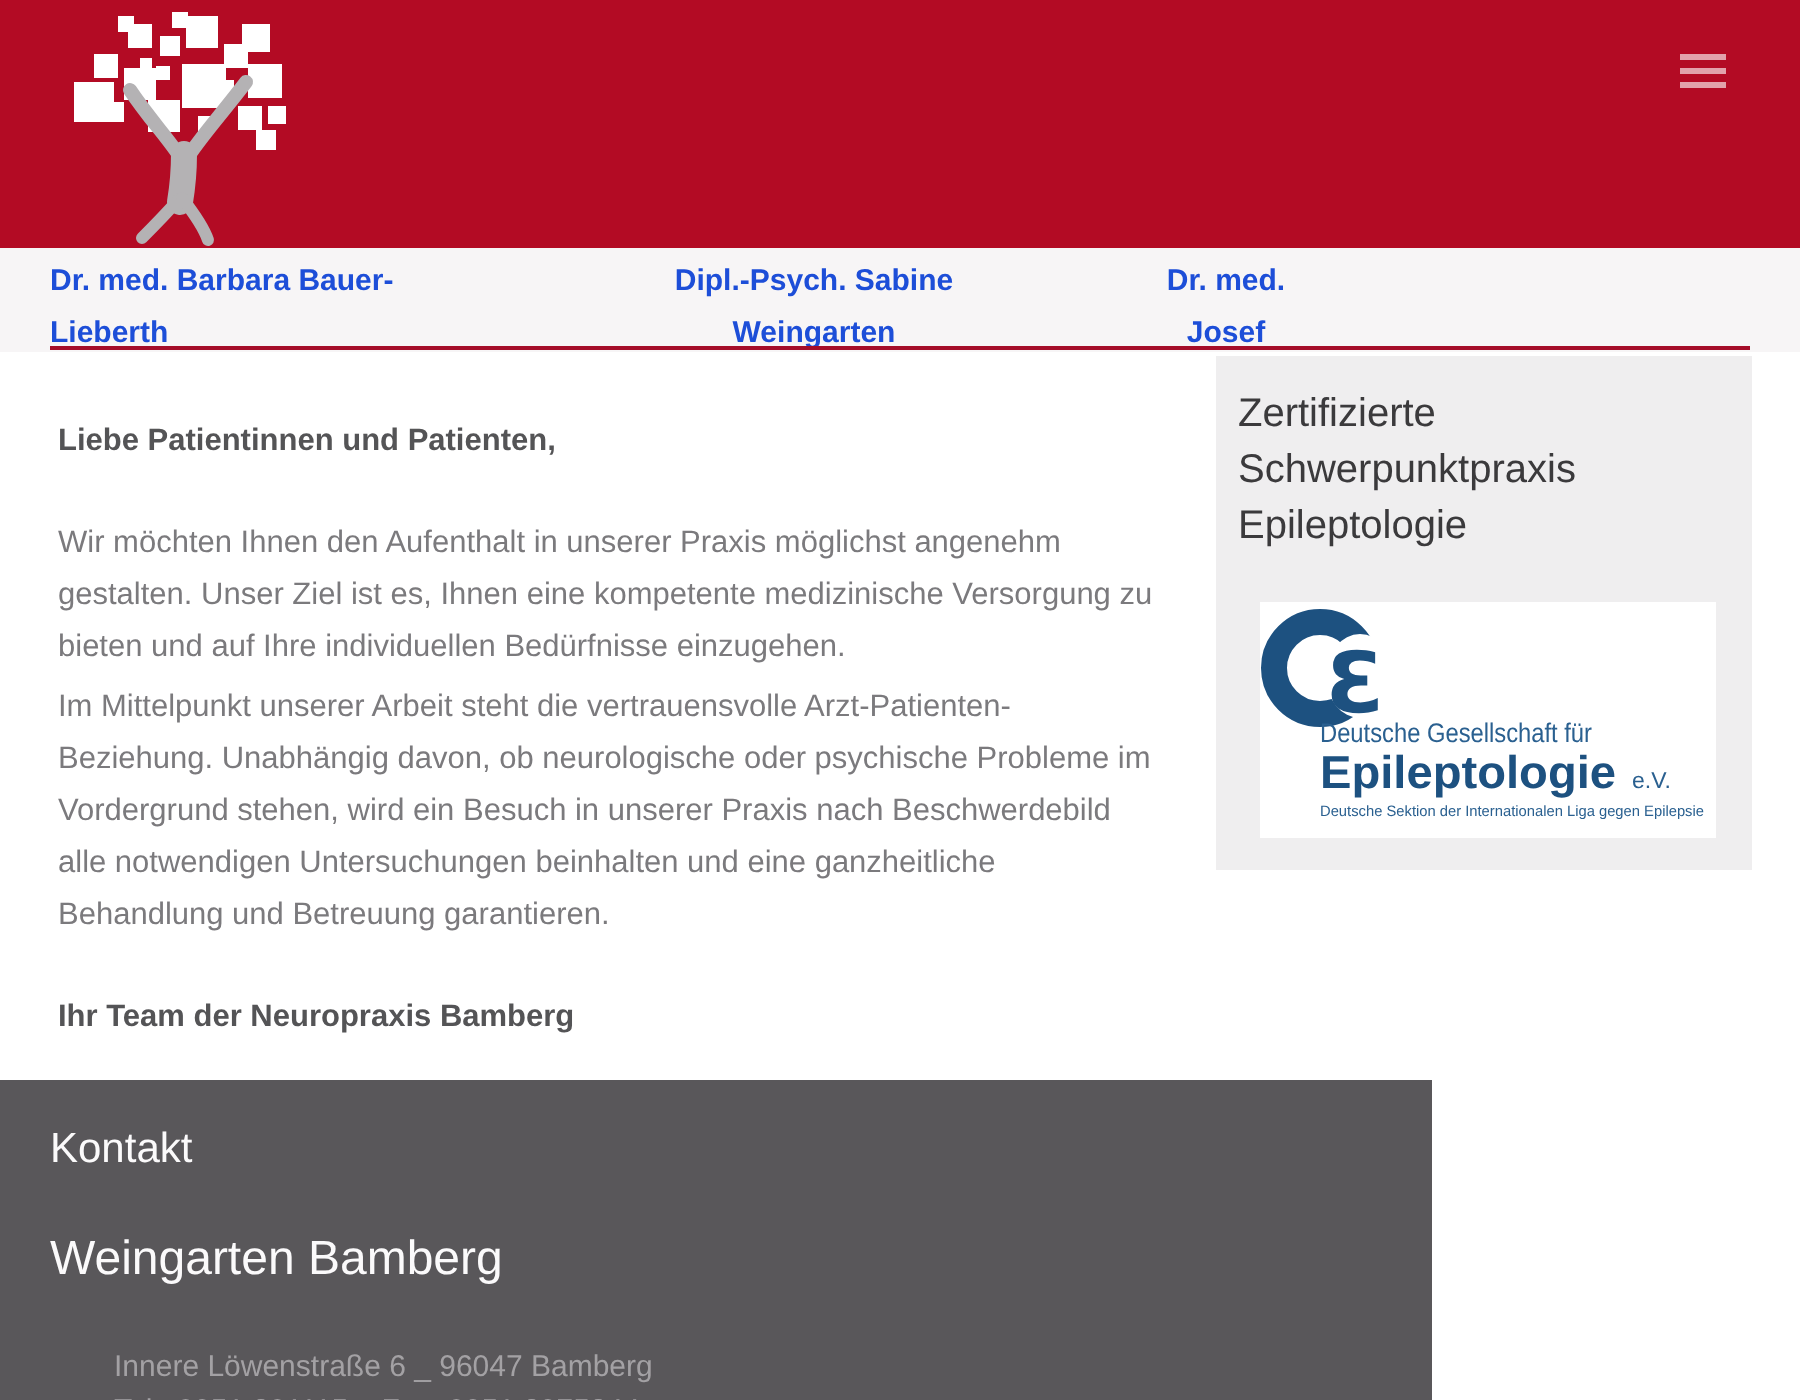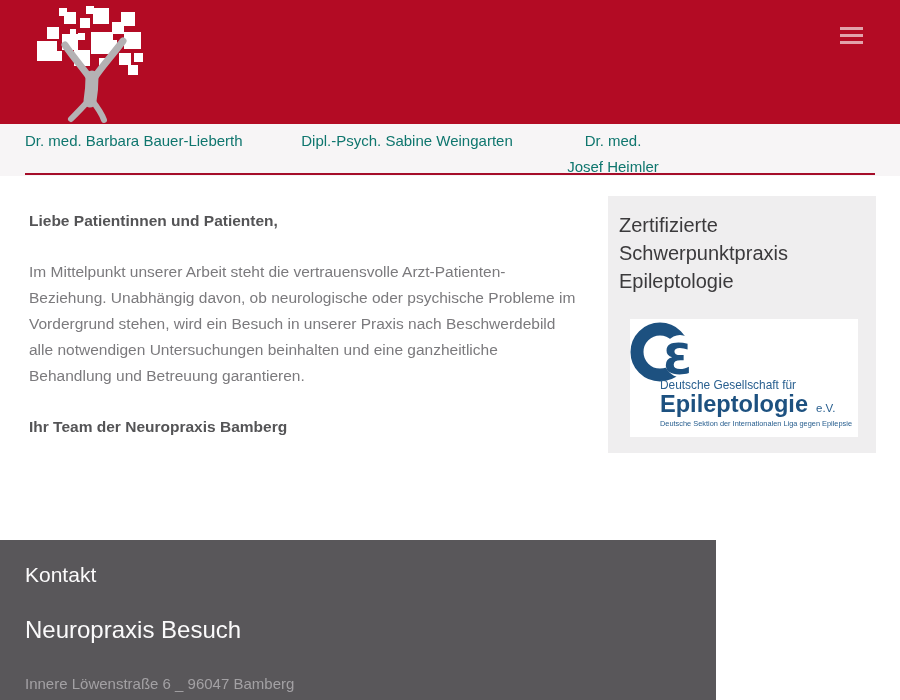--- a/index.html
+++ b/index.html
@@ -40,23 +40,24 @@
     background:#f7f5f6;
   }
   .nav-inner {
     display:flex;
     align-items:flex-start;
     padding:4px 0 0 25px;
   }
   .nav-item {
     font-size:15px;
     line-height:26px;
-    color:#0f766e;
+    color:#1d4ed8;
     cursor:pointer;
     text-align:center;
+    font-weight:bold;
   }
   .nav-item.n1 { width:222px; text-align:left; }
   .nav-item.n2 { width:76px;  margin-left:40px; }
   .nav-item.n3 { width:216px; margin-left:52px; }
   .nav-item.n4 { width:96px;  margin-left:50px; }
   .nav-underline {
     position:absolute;
     left:25px; right:25px; bottom:1px;
     height:2px;
     background:#a50d29;
@@ -84,21 +85,21 @@
   }
   .closing {
     font-weight:bold;
     color:#545456;
     margin-top:25px !important;
   }
 
   
   .sidebar-box {
     position:absolute;
-    left:608px; top:20px;
+    left:608px; top:2px;
     width:268px; height:257px;
     background:#efeeef;
     padding:15px 11px 0 11px;
   }
   .sidebar-heading {
     font-size:20px;
     line-height:28px;
     color:#3b3a3c;
     font-weight:400;
     margin-bottom:24px;
@@ -127,20 +128,21 @@
   .footer-org {
     font-size:24px;
     font-weight:400;
     color:#fbfafb;
     margin-bottom:29px;
   }
   .footer-line {
     font-size:15px;
     line-height:22px;
     color:#a3a1a4;
+    margin-left:32px;
   }
 </style>
 </head>
 <body>
 
 <div class="header">
   <div class="logo-wrap">
     <svg width="108" height="119" viewBox="0 0 108 119">
       <g fill="#ffffff">
         <rect x="2" y="36" width="20" height="20"></rect>
@@ -186,20 +188,21 @@
     <div class="nav-item n1">Dr. med. Barbara Bauer-Lieberth</div>
     <div class="nav-item n3">Dipl.-Psych. Sabine Weingarten</div>
     <div class="nav-item n4">Dr. med. Josef Heimler</div>
   </div>
   <div class="nav-underline"></div>
 </div>
 
 <div class="content">
   <div class="main-text">
     <p class="salutation">Liebe Patientinnen und Patienten,</p>
+    <p>Wir möchten Ihnen den Aufenthalt in unserer Praxis möglichst angenehm gestalten. Unser Ziel ist es, Ihnen eine kompetente medizinische Versorgung zu bieten und auf Ihre individuellen Bedürfnisse einzugehen.</p>
     <p>Im Mittelpunkt unserer Arbeit steht die vertrauensvolle Arzt-Patienten-Beziehung. Unabhängig davon, ob neurologische oder psychische Probleme im Vordergrund stehen, wird ein Besuch in unserer Praxis nach Beschwerdebild alle notwendigen Untersuchungen beinhalten und eine ganzheitliche Behandlung und Betreuung garantieren.</p>
     <p class="closing">Ihr Team der Neuropraxis Bamberg</p>
   </div>
 
   <div class="sidebar-box">
     <div class="sidebar-heading">Zertifizierte Schwerpunktpraxis Epileptologie</div>
     <div class="badge-box">
       <svg width="228" height="118" viewBox="0 0 228 118">
         <circle cx="30" cy="33" r="23" fill="none" stroke="#1d5180" stroke-width="13"></circle>
         <ellipse cx="50" cy="37" rx="17" ry="21" fill="#ffffff"></ellipse>
@@ -208,16 +211,16 @@
         <text x="30" y="93" font-family="Liberation Sans, sans-serif" font-size="23" font-weight="bold" fill="#1d5180" textLength="148" lengthAdjust="spacingAndGlyphs">Epileptologie</text>
         <text x="186" y="93" font-family="Liberation Sans, sans-serif" font-size="11.5" fill="#2a6090">e.V.</text>
         <text x="30" y="107" font-family="Liberation Sans, sans-serif" font-size="7.5" fill="#2a6090" textLength="192" lengthAdjust="spacingAndGlyphs">Deutsche Sektion der Internationalen Liga gegen Epilepsie</text>
       </svg>
     </div>
   </div>
 </div>
 
 <div class="footer">
   <div class="footer-heading">Kontakt</div>
-  <div class="footer-org">Neuropraxis Besuch</div>
+  <div class="footer-org">Weingarten Bamberg</div>
   <div class="footer-line">Innere Löwenstraße 6 _ 96047 Bamberg</div>
   <div class="footer-line">Tel.: 0951 201115 _ Fax: 0951 2975844</div>
 </div>
 
 </body></html>

